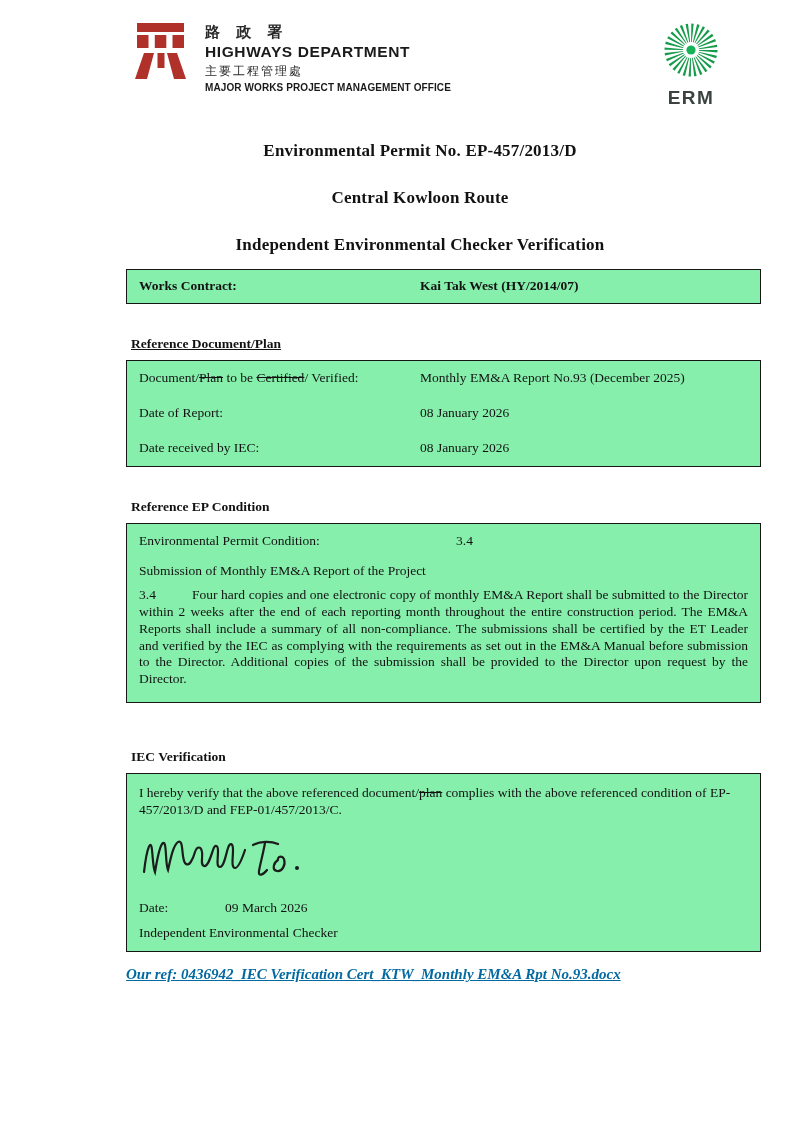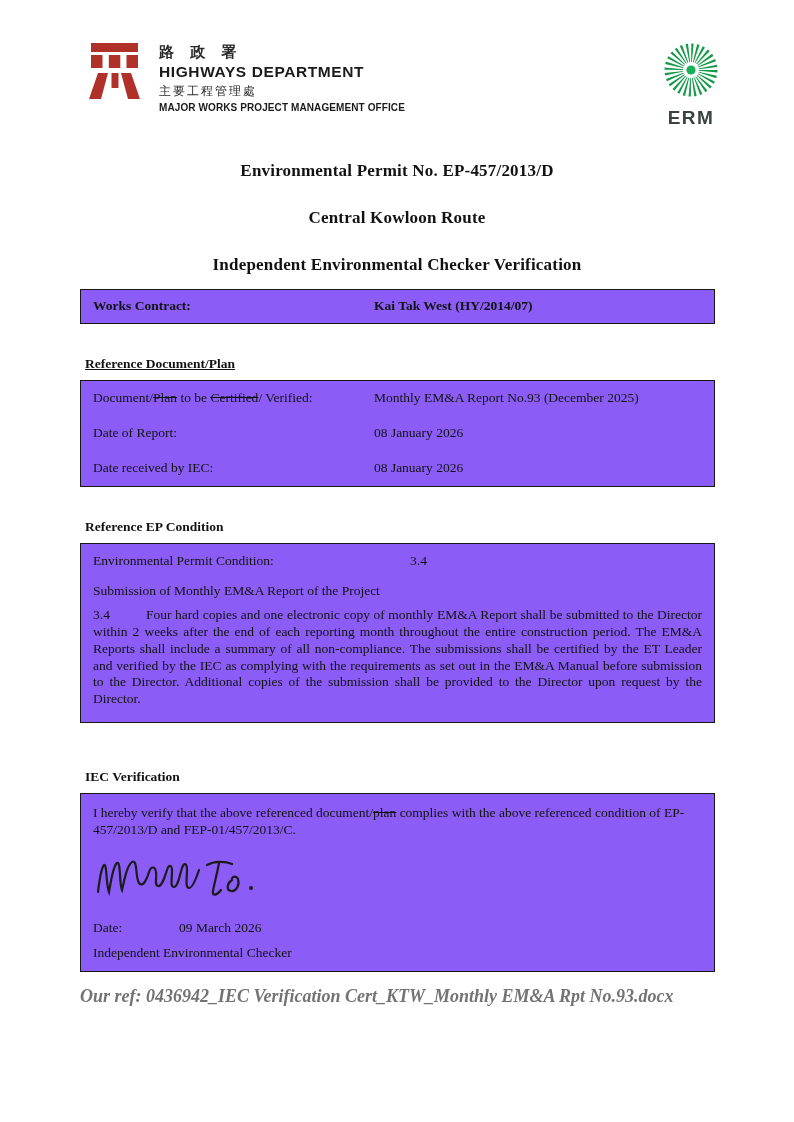--- a/index.html
+++ b/index.html
@@ -2,41 +2,41 @@
 <html><head>
 <meta charset="utf-8">
 <style>
   * { margin:0; padding:0; box-sizing:border-box; }
   html,body { background:#ffffff; }
   body {
     width:794px; height:1122px; position:relative;
     font-family:"Liberation Serif", serif; color:#121212;
     overflow:hidden;
   }
-  .page { padding-top:42px; }
+  .page { padding-top:22px;margin-left:46px; }
 
   
   .header { display:flex; justify-content:space-between; align-items:flex-start; padding:0 72px 0 88px; }
   .hyd { display:flex; gap:13px; }
   .hyd-text { padding-top:1px; font-family:"Liberation Sans", sans-serif; }
   .dept-cn { font-size:15px; letter-spacing:6px; color:#2a2a2a; font-weight:bold; }
   .dept-en { font-size:15.5px; font-weight:bold; letter-spacing:0.6px; color:#1a1a1a; margin-top:1px; }
   .office-cn { font-size:12px; letter-spacing:2px; color:#2a2a2a; margin-top:2px; }
   .office-en { font-size:10px; font-weight:bold; letter-spacing:0.1px; color:#1a1a1a; margin-top:2px; }
   .erm { text-align:center; }
   .erm-label { font-family:"Liberation Sans", sans-serif; font-weight:bold; font-size:19px; color:#3a4340; letter-spacing:1.5px; margin-top:1px; }
 
   
   .titles { text-align:center; margin-top:32px; }
   .title { font-size:17px; font-weight:bold; margin-bottom:27px; letter-spacing:0.2px; }
   .title:last-child { margin-bottom:14px; }
 
   
   .content { width:635px; margin:0 0 0 80px; }
-  .box { border:1.6px solid #161616; background:#8b5cf6; }
+  .box { border:1.6px solid #161616; background:#86efac; }
   .row { display:flex; padding:7px 12px; font-size:13.5px; line-height:1.25; }
   .label-col { flex:0 0 281px; }
   .value-col { flex:1; }
   .bold { font-weight:bold; }
   .strike { text-decoration:line-through; }
   .section-heading { font-size:13.5px; font-weight:bold; margin:32px 0 8px 5px; }
   .underlined { text-decoration:underline; }
 
   .works-box { margin-top:10px; }
   .works-box .row { padding:8px 12px; }
@@ -50,21 +50,21 @@
 
   .iec-heading { margin-top:46px; }
   .iec-statement { padding:10px 12px 0; font-size:13.5px; line-height:1.28; }
   .signature-wrap { margin:8px 0 0 10px; height:62px; }
   .sig-row { display:flex; padding:12px 12px 0; font-size:13.5px; align-items:baseline; }
   .sig-name { flex:1; }
   .sig-date-label { flex:0 0 86px; }
   .sig-date-value { flex:0 0 112px; }
   .sig-title-row { padding:9px 12px 10px; font-size:13.5px; }
 
-  .our-ref { margin-top:14px; font-size:18px; font-weight:bold; font-style:italic; color:#737373; }
+  .our-ref { margin-top:14px; font-size:15px; font-weight:bold; font-style:italic; color:#0369a1;text-decoration:underline; }
 </style>
 </head>
 <body>
 
 <div class="page">
 
   <div class="header">
     <div class="hyd">
       <span>
         <svg width="58" height="58" viewBox="0 0 58 58" aria-hidden="true">

